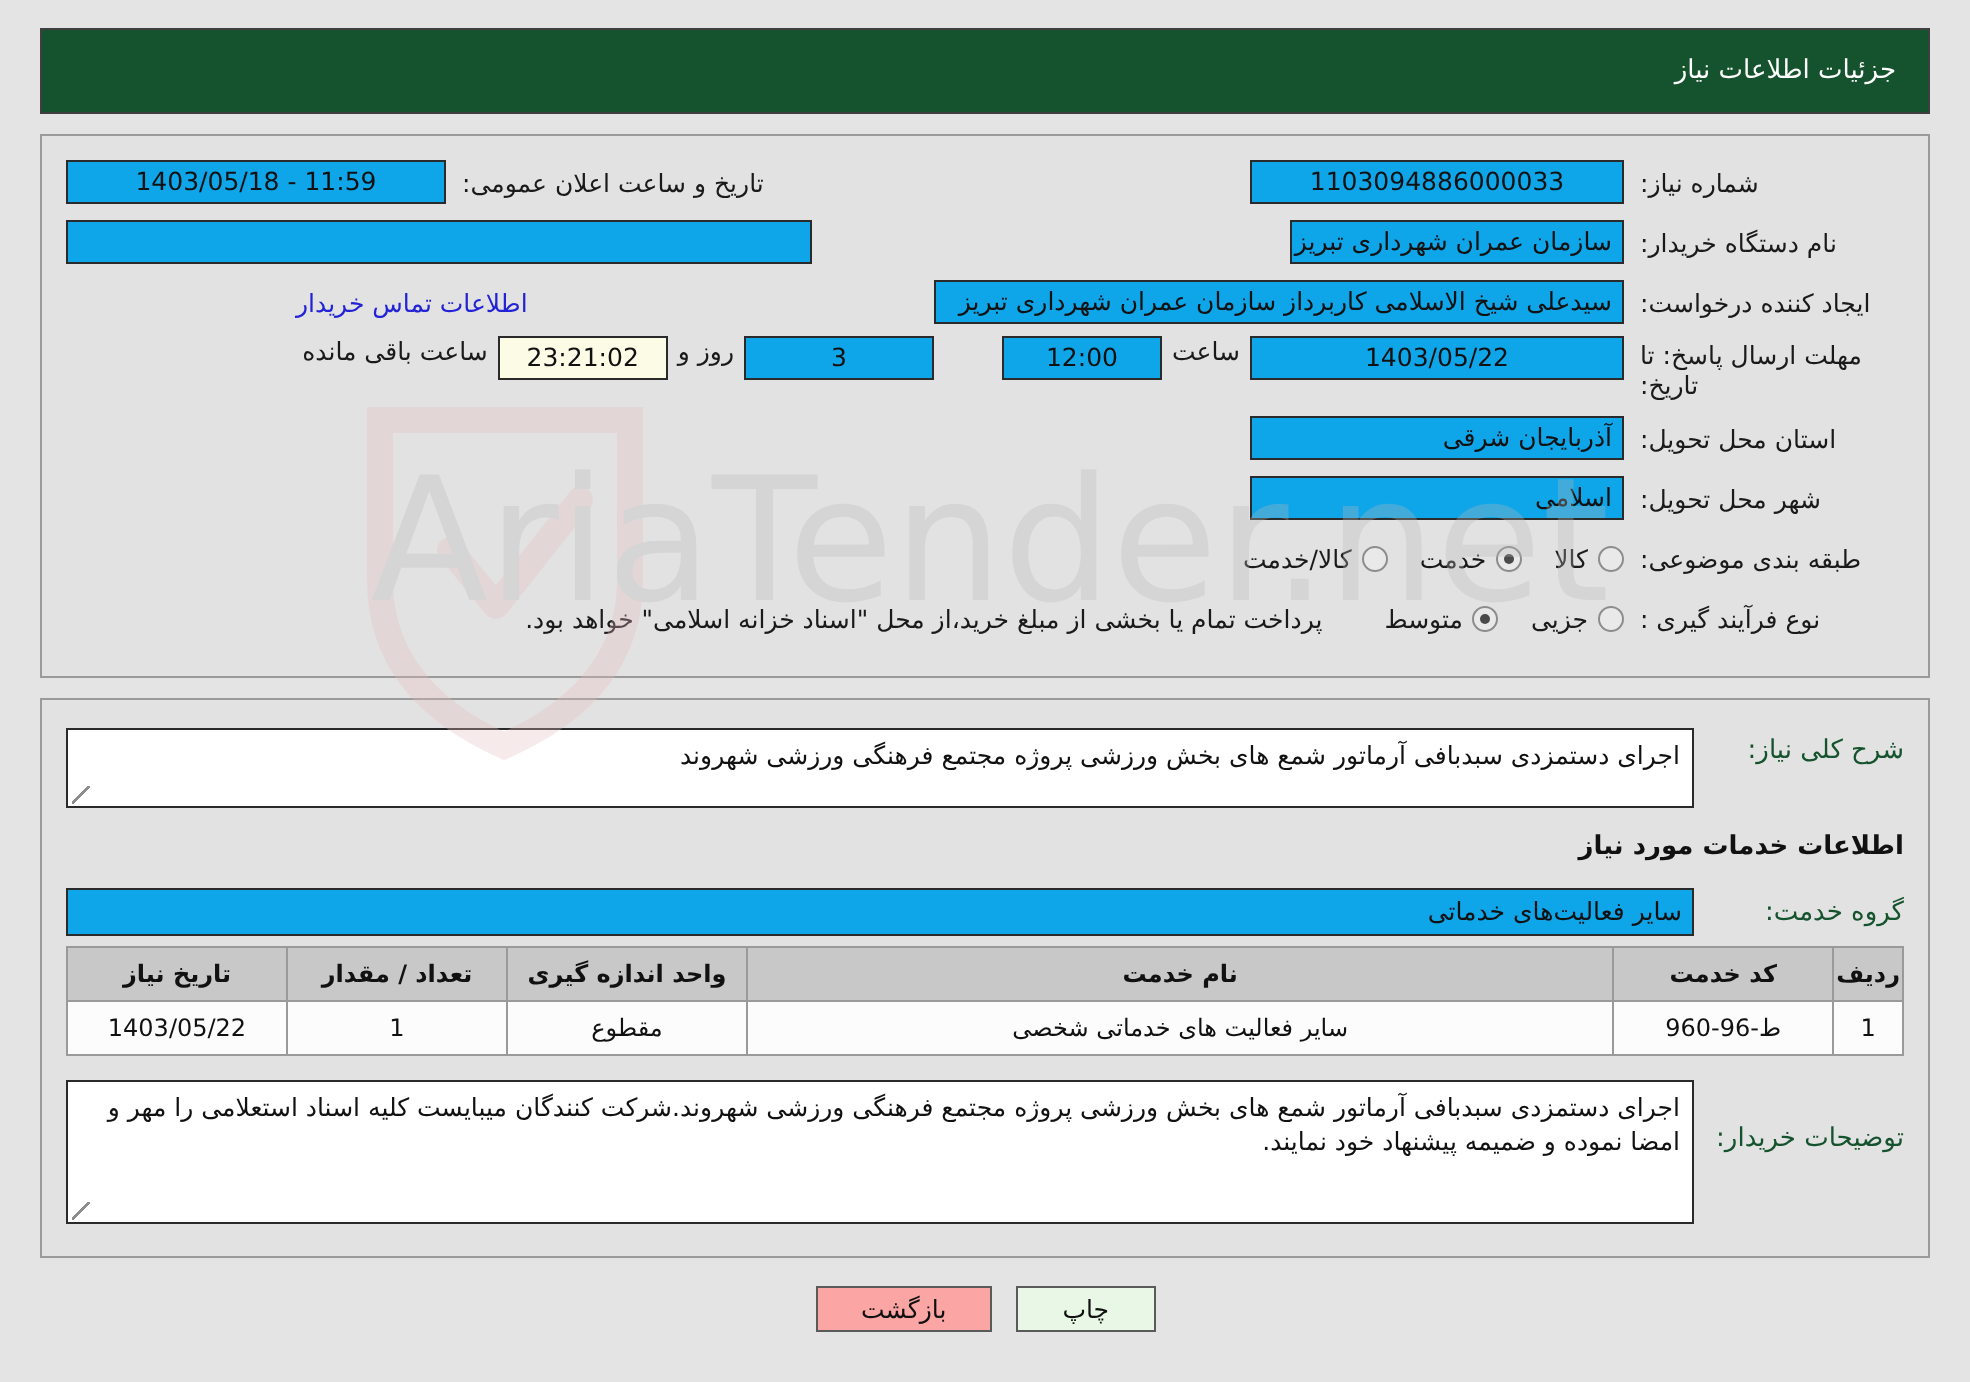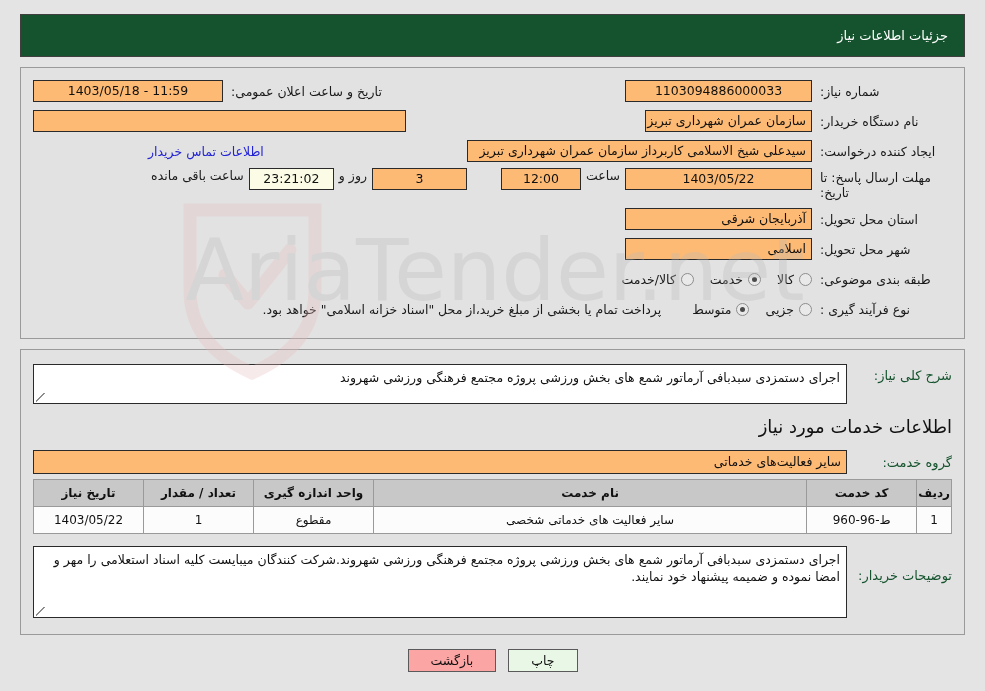--- a/index.html
+++ b/index.html
@@ -65,21 +65,21 @@
     font-size: 12.5px;
     color: #1a1a1a;
     text-align: left;
     padding-left: 8px;
     white-space: normal;
     line-height: 15px;
   }
   .lbl-w { width: 140px; flex: 0 0 140px; }
 
   .ibox {
-    background: #fdba74;
+    background: #0ea5e9;
     border: 1px solid #2a2a2a;
     height: 22px;
     line-height: 20px;
     font-size: 12.5px;
     color: #111;
     padding: 0 5px;
     text-align: center;
     overflow: hidden;
     white-space: nowrap;
   }
@@ -146,22 +146,22 @@
   }
   .tarea::after {
     content: "";
     position: absolute;
     left: 2px; bottom: 1px;
     width: 9px; height: 9px;
     background:
       linear-gradient(135deg, transparent 0 42%, #8d8d8d 42% 54%, transparent 54% 100%);
   }
   .section-head {
-    font-size: 18px;
-    font-weight: normal;
+    font-size: 13px;
+    font-weight: bold;
     color: #111;
     margin: 12px 0 12px 0;
   }
 
   
   table.svc {
     width: 100%;
     border-collapse: collapse;
     font-size: 12px;
     margin-top: 4px;

